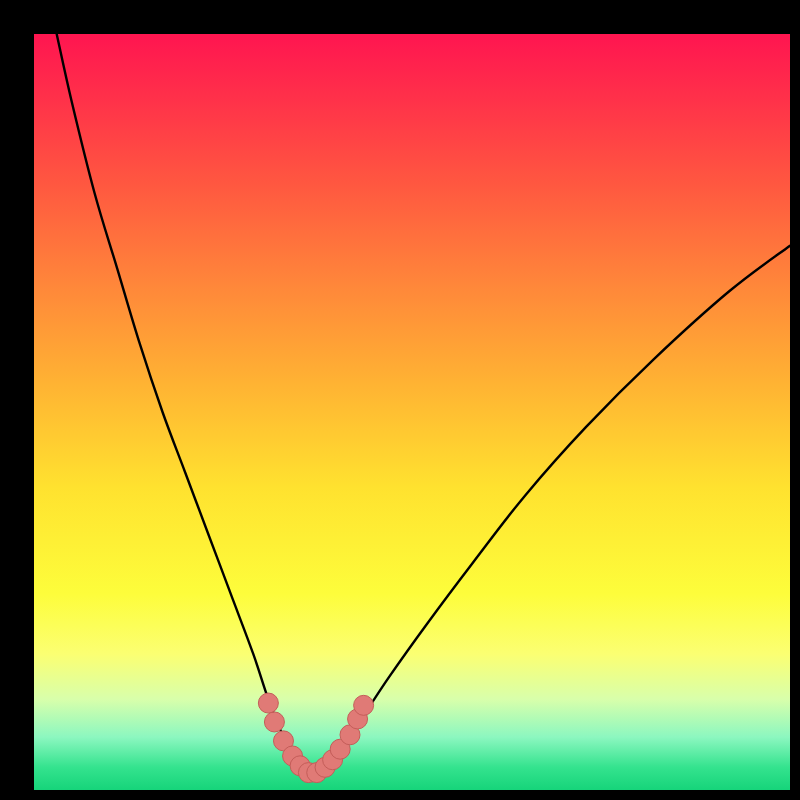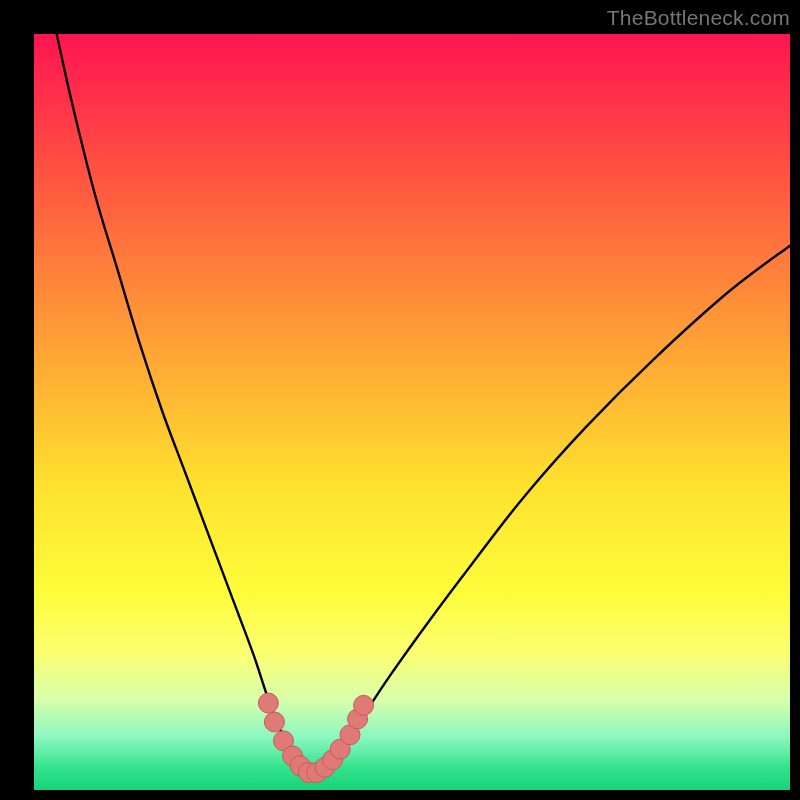--- a/index.html
+++ b/index.html
@@ -61,21 +61,20 @@
     fill: #e07a76;
     stroke: #c45d59;
     stroke-width: 1;
   }
 </style>
 </head>
 <body>
 
 <div class="frame">
 
-  <div class="watermark">TheBottleneck.com</div>
 
   <div class="plot">
     <svg class="curve" viewBox="0 0 756 756" preserveAspectRatio="none">
       <path id="curve-path" fill="none" stroke="#000" stroke-width="2.4" stroke-linecap="round" d="M 22.68 0.00 C 25.40 12.25, 31.00 39.46, 37.80 68.04 C 44.60 96.62, 52.32 128.82, 60.48 158.76 C 68.64 188.70, 75.00 207.14, 83.16 234.36 C 91.32 261.58, 97.68 284.10, 105.84 309.96 C 114.00 335.82, 120.36 354.87, 128.52 378.00 C 136.68 401.13, 143.04 416.71, 151.20 438.48 C 159.36 460.25, 165.72 477.19, 173.88 498.96 C 182.04 520.73, 188.40 537.67, 196.56 559.44 C 204.72 581.21, 212.44 600.87, 219.24 619.92 C 226.04 638.97, 228.92 650.31, 234.36 665.28 C 239.80 680.25, 244.04 691.51, 249.48 703.08 C 254.92 714.65, 259.84 722.74, 264.60 729.54 C 269.36 736.34, 271.86 740.20, 275.94 740.88 C 280.02 741.56, 282.52 737.40, 287.28 733.32 C 292.04 729.24, 295.60 726.36, 302.40 718.20 C 309.20 710.04, 315.55 701.57, 325.08 687.96 C 334.61 674.35, 343.07 660.29, 355.32 642.60 C 367.57 624.91, 378.15 610.09, 393.12 589.68 C 408.09 569.27, 420.79 552.33, 438.48 529.20 C 456.17 506.07, 470.99 485.65, 491.40 461.16 C 511.81 436.67, 528.75 417.61, 551.88 393.12 C 575.01 368.63, 594.06 349.57, 619.92 325.08 C 645.78 300.59, 671.03 277.45, 695.52 257.04 C 720.01 236.63, 745.11 219.84, 756.00 211.68"></path>
       <g id="dots">
           <circle cx="234.36" cy="669.06" r="10" class="dot"></circle>
           <circle cx="240.41" cy="687.96" r="10" class="dot"></circle>
           <circle cx="249.48" cy="706.86" r="10" class="dot"></circle>
           <circle cx="258.55" cy="721.98" r="10" class="dot"></circle>
           <circle cx="266.11" cy="731.81" r="10" class="dot"></circle>

